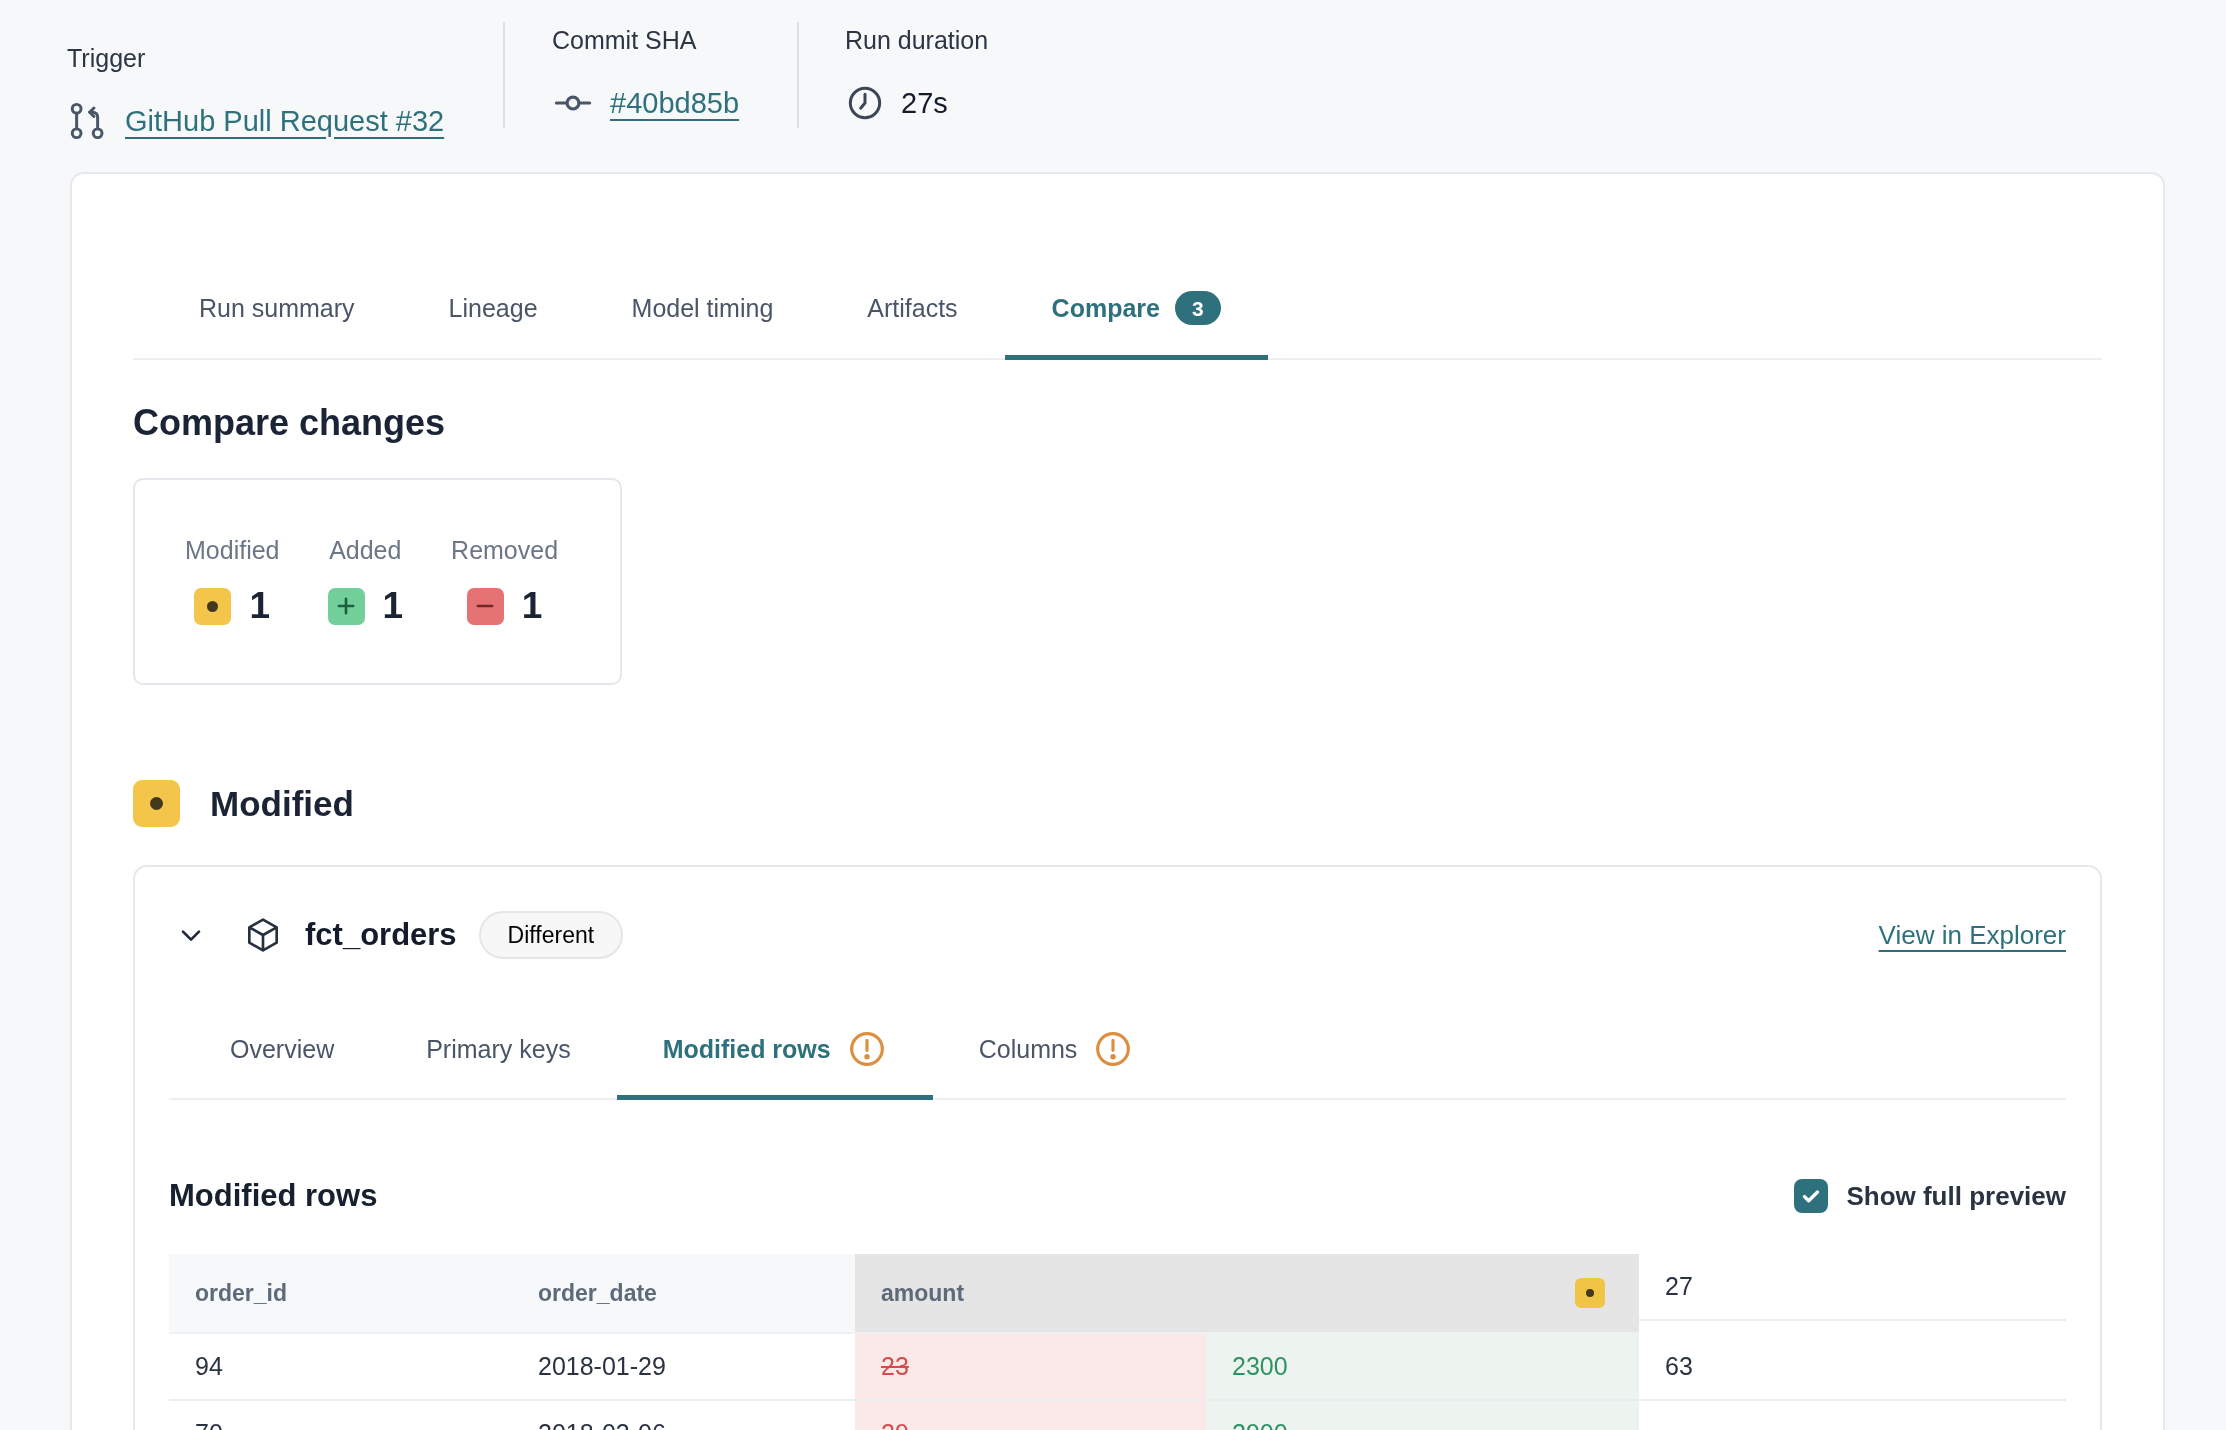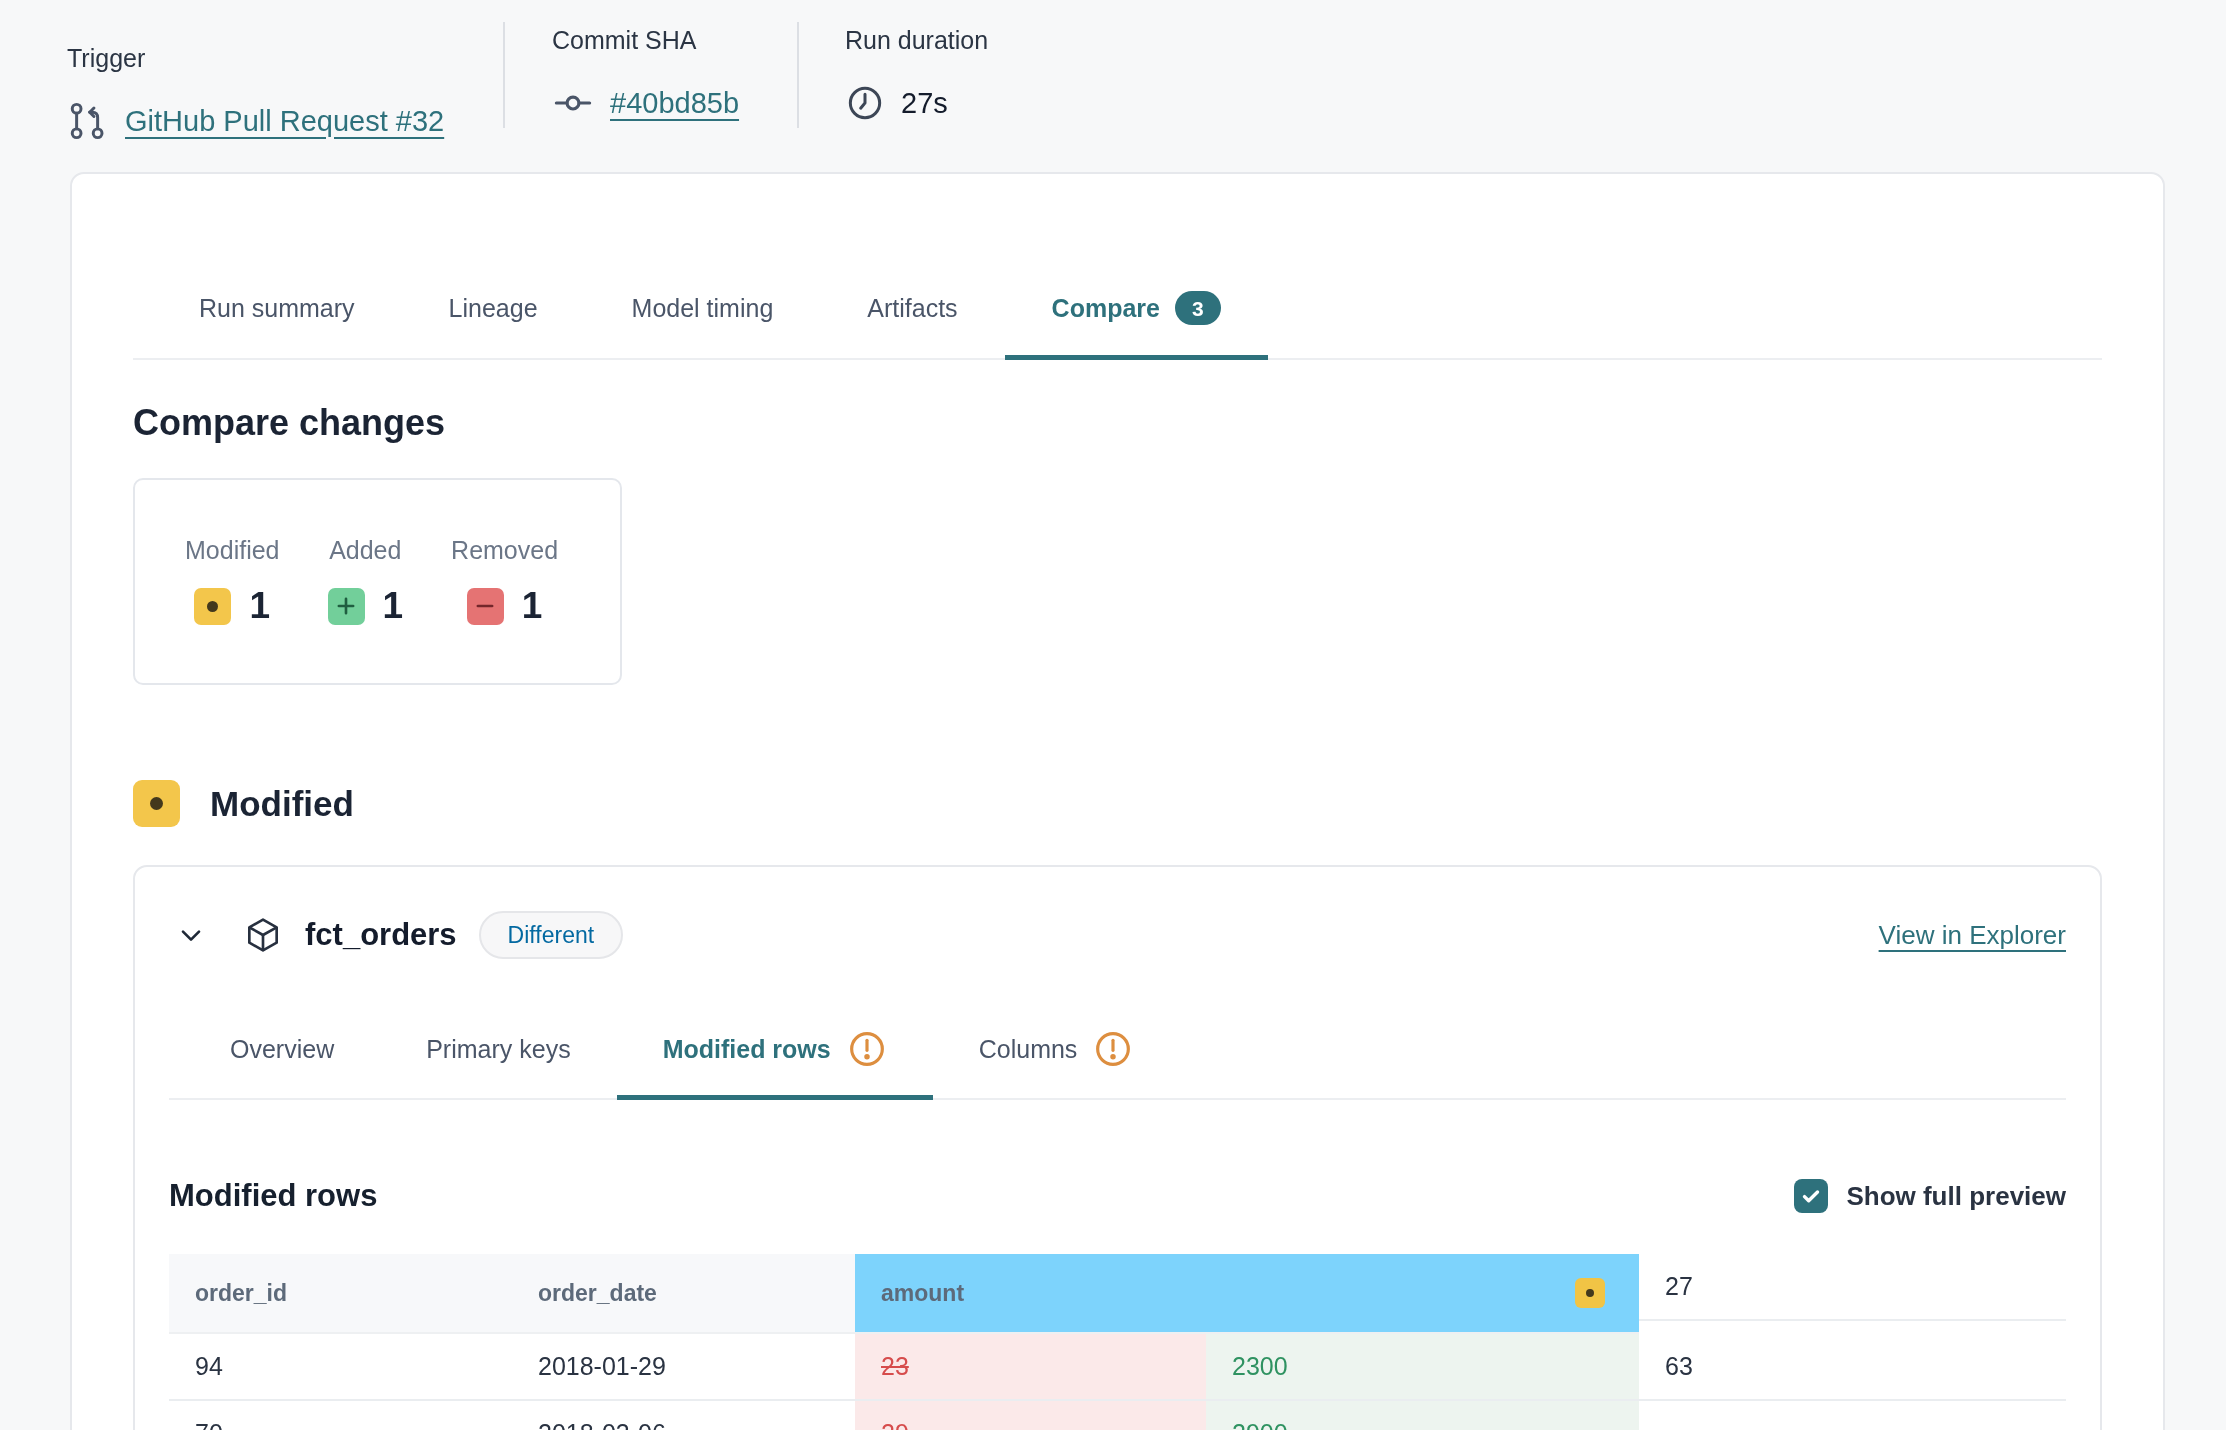--- a/index.html
+++ b/index.html
@@ -68,21 +68,21 @@
   .big-chip { width:47px; height:47px; border-radius:9px; background:#f3c64b; display:flex; align-items:center; justify-content:center; }
   .big-chip .dot { width:13px; height:13px; }
   .modified-title { font-size:35px; font-weight:600; color:#1b2434; }
 
   
   .model-card { margin-top:38px; border:2px solid #e6e8ec; border-radius:14px; min-height:660px; padding:0 34px; }
   .model-header { margin-top:44px; display:flex; align-items:center; }
   .chevron-btn { width:32px; display:flex; margin:0 36px 0 6px; cursor:pointer; }
   .cube-wrap { width:40px; display:flex; margin-right:22px; }
   .model-name { font-size:31px; font-weight:700; color:#141c2c; margin-right:22px; }
-  .model-badge { background:#f7f7f8; border:2px solid #e5e6e9; border-radius:999px; padding:10px 27px 9px; font-size:23px; color:#0369a1; line-height:1.1; }
+  .model-badge { background:#f7f7f8; border:2px solid #e5e6e9; border-radius:999px; padding:10px 27px 9px; font-size:23px; color:#000000; line-height:1.1; }
   .spacer { flex:1; }
   .explorer-link { font-size:26px; color:#2e717c; text-decoration:underline; text-underline-offset:6px; cursor:pointer; }
 
   
   .inner-tabs { margin-top:56px; display:flex; padding-left:15px; border-bottom:2px solid #eceef1; }
   .inner-tab {
     padding:14px 46px 26px; font-size:25px; font-weight:500; color:#4a5568;
     display:flex; align-items:center; gap:16px; border-bottom:5px solid transparent; margin-bottom:-2px;
     cursor:pointer; white-space:nowrap;
   }
@@ -96,21 +96,21 @@
   .checkbox { width:34px; height:34px; background:#2e717c; border-radius:8px; display:flex; align-items:center; justify-content:center; }
   .toggle-label { font-size:26px; font-weight:700; color:#2a3342; }
 
   
   .diff-table { margin-top:40px; display:grid; grid-template-columns:343px 343px 351px 433px 1fr; }
   .th {
     height:80px; display:flex; align-items:center; padding-left:26px;
     font-size:23px; font-weight:600; color:#5d6a7a; background:#f7f8fa;
     border-bottom:2px solid #eef0f2;
   }
-  .th.amount { background:#7dd3fc; grid-column:span 2; justify-content:space-between; padding-right:34px; }
+  .th.amount { background:#e5e5e5; grid-column:span 2; justify-content:space-between; padding-right:34px; }
   .mini-chip { width:30px; height:30px; border-radius:6px; background:#f1c445; display:flex; align-items:center; justify-content:center; }
   .mini-chip .dot { width:8px; height:8px; }
   .td {
     height:67px; display:flex; align-items:center; padding-left:26px;
     font-size:25px; color:#2a3342; background:#fff; border-bottom:2px solid #eaedf0;
   }
   .td.old { background:#fbe9e9; color:#d64c4c; }
   .td.old .strike { text-decoration:line-through; }
   .td.new { background:#edf4ef; color:#2f9261; }
 

